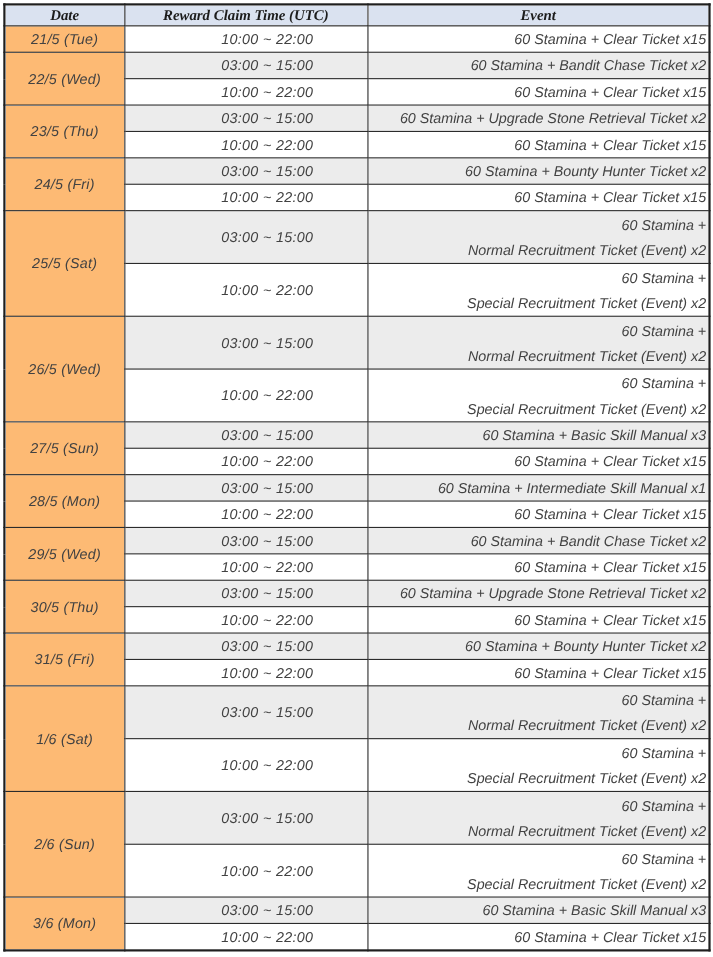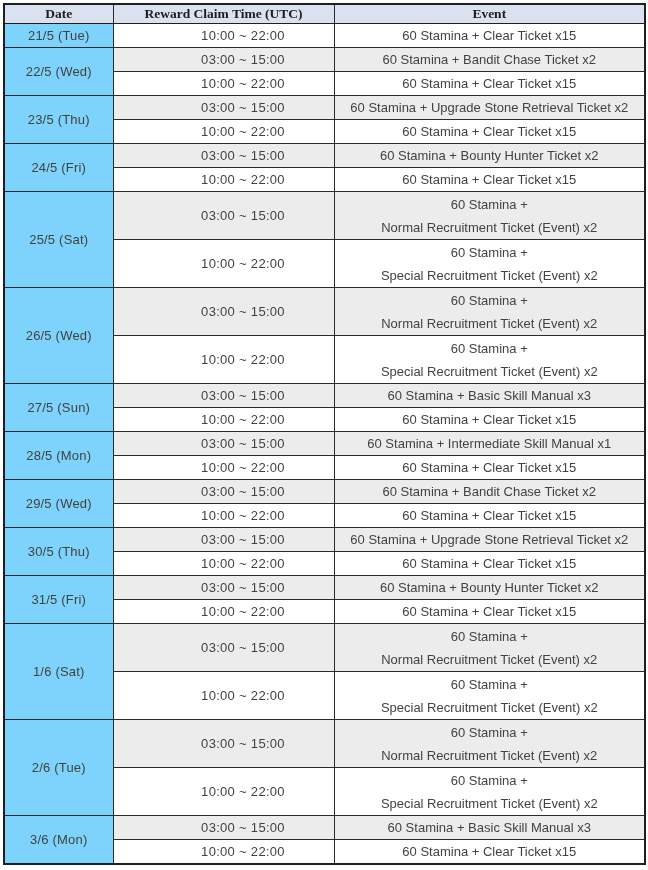--- a/index.html
+++ b/index.html
@@ -8,20 +8,21 @@
     background: #ffffff;
   }
   body {
     width: 648px;
     height: 870px;
     overflow: hidden;
     font-family: "Liberation Sans", "DejaVu Sans", sans-serif;
   }
   .wrap {
     padding: 3px;
+    font-style: italic;
   }
   table.schedule {
     border-collapse: collapse;
     table-layout: fixed;
     width: 641px;
     border: 2px solid var(--border-strong, #1f1f1f);
   }
   col.c-date   { width: 109px; }
   col.c-time   { width: 221px; }
   col.c-reward { width: 311px; }
@@ -47,29 +48,30 @@
     color: var(--body-text, #424242);
     font-size: 13px;
     background: #ffffff;
   }
   tr.single td { height: 23px; }
   tr.tall td   { height: 47px; }
 
   td.shaded { background: var(--shaded-bg, #ececec); }
 
   td.date-cell {
-    background: #7dd3fc;
+    background: #fdba74;
     letter-spacing: 0.2px;
   }
   td.time-cell {
     letter-spacing: 0.3px;
     padding-left: 41px;
   }
   td.reward-cell .reward-line {
     line-height: 23px;
+    text-align: right;
   }
 </style>
 </head>
 <body>
 
 <div class="wrap">
   <table class="schedule">
     <colgroup>
       <col class="c-date">
       <col class="c-time">
@@ -233,21 +235,21 @@
           </td>
         </tr>
         <tr class="tall">
           <td class="time-cell">10:00 ~ 22:00</td>
           <td class="reward-cell">
             <div class="reward-line">60 Stamina +</div>
             <div class="reward-line">Special Recruitment Ticket (Event) x2</div>
           </td>
         </tr>
         <tr class="tall">
-          <td class="date-cell" rowspan="2">2/6 (Tue)</td>
+          <td class="date-cell" rowspan="2">2/6 (Sun)</td>
           <td class="time-cell shaded">03:00 ~ 15:00</td>
           <td class="reward-cell shaded">
             <div class="reward-line">60 Stamina +</div>
             <div class="reward-line">Normal Recruitment Ticket (Event) x2</div>
           </td>
         </tr>
         <tr class="tall">
           <td class="time-cell">10:00 ~ 22:00</td>
           <td class="reward-cell">
             <div class="reward-line">60 Stamina +</div>

